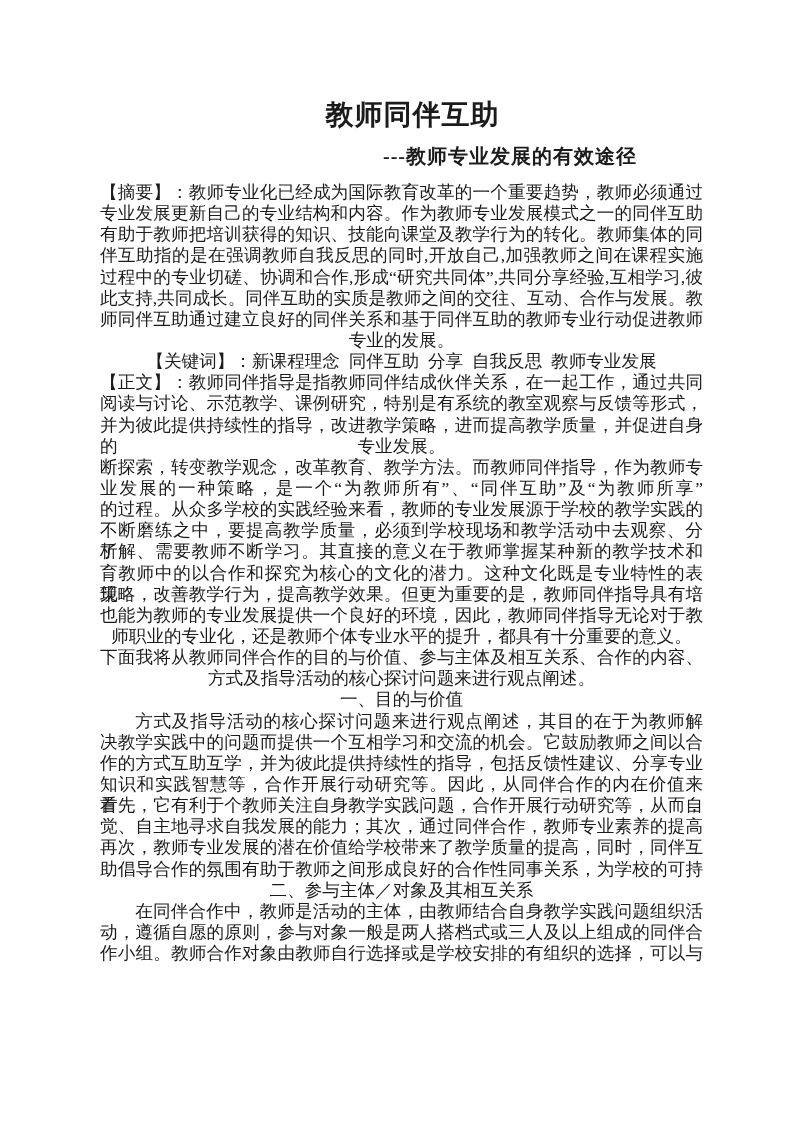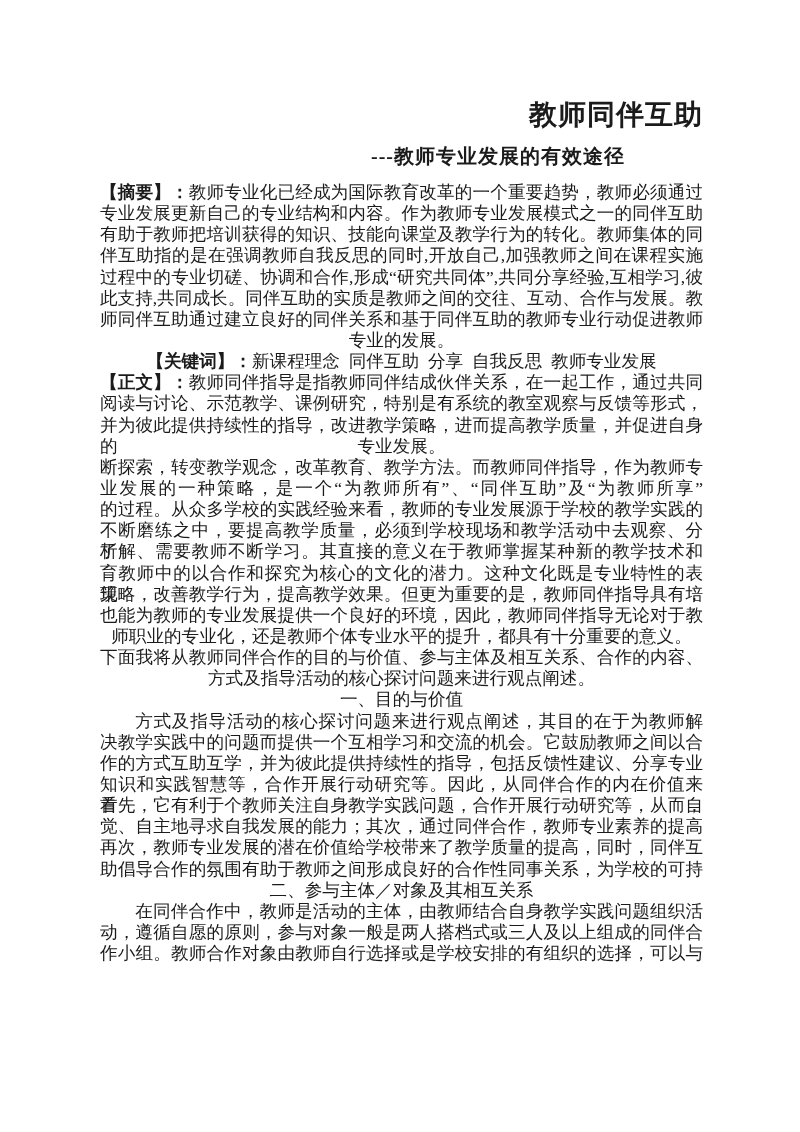--- a/index.html
+++ b/index.html
@@ -7,45 +7,45 @@
     width:800px;height:1132px;
     background:#ffffff;
     font-family:"Liberation Serif","DejaVu Serif",serif;
     color:#1b1b1b;
     position:relative;
     overflow:hidden;
   }
   .page{position:absolute;left:0;top:0;width:800px;height:1132px;background:#ffffff;}
   .doc-title{
     position:absolute;left:100px;top:98px;width:603px;
-    text-align:right;text-indent:22px;
+    text-align:center;text-indent:22px;
     font-size:28px;font-weight:bold;letter-spacing:1px;
     line-height:34px;white-space:nowrap;
   }
   .doc-subtitle{
-    position:absolute;left:371px;top:143px;
+    position:absolute;left:383px;top:143px;
     font-size:20px;font-weight:bold;letter-spacing:1px;
     line-height:26px;white-space:nowrap;
   }
   .doc-body{
     position:absolute;left:100px;top:182px;width:603px;
     font-size:17.6px;
   }
   .line{
     height:21.15px;line-height:21.15px;
     text-align:center;
     overflow:visible;white-space:normal;
   }
   .line.fill{
     text-align:justify;
     text-align-last:justify;
     text-justify:inter-ideograph;
   }
   .line.ind{text-indent:2em;}
-  .line b{font-weight:bold;}
+  .line b{font-weight:normal;}
 </style>
 </head>
 <body>
 
 <div class="page">
   <div class="doc-title">教师同伴互助</div>
   <div class="doc-subtitle">---教师专业发展的有效途径</div>
   <div class="doc-body">
       <div class="line fill"><b>【摘要】：</b>教师专业化已经成为国际教育改革的一个重要趋势，教师必须通过</div>
       <div class="line fill">专业发展更新自己的专业结构和内容。作为教师专业发展模式之一的同伴互助</div>

